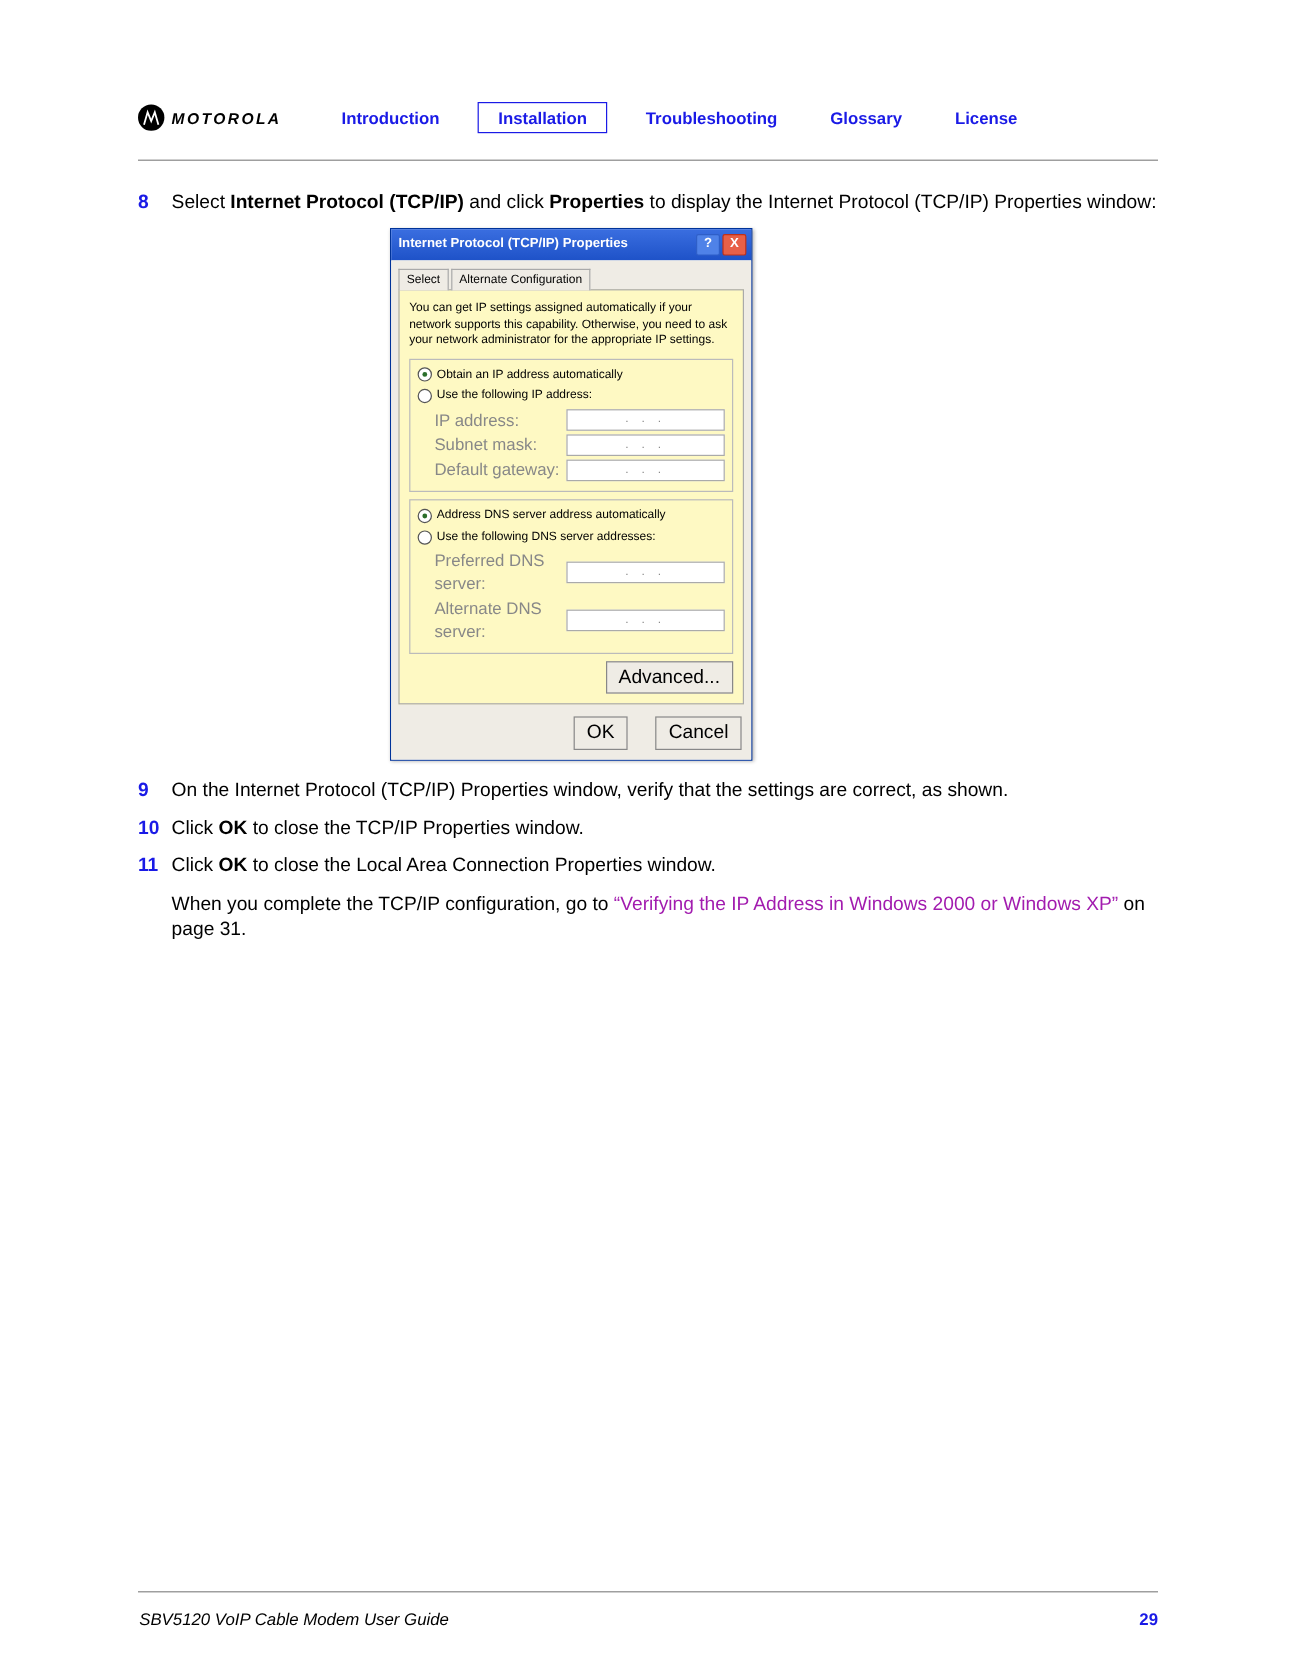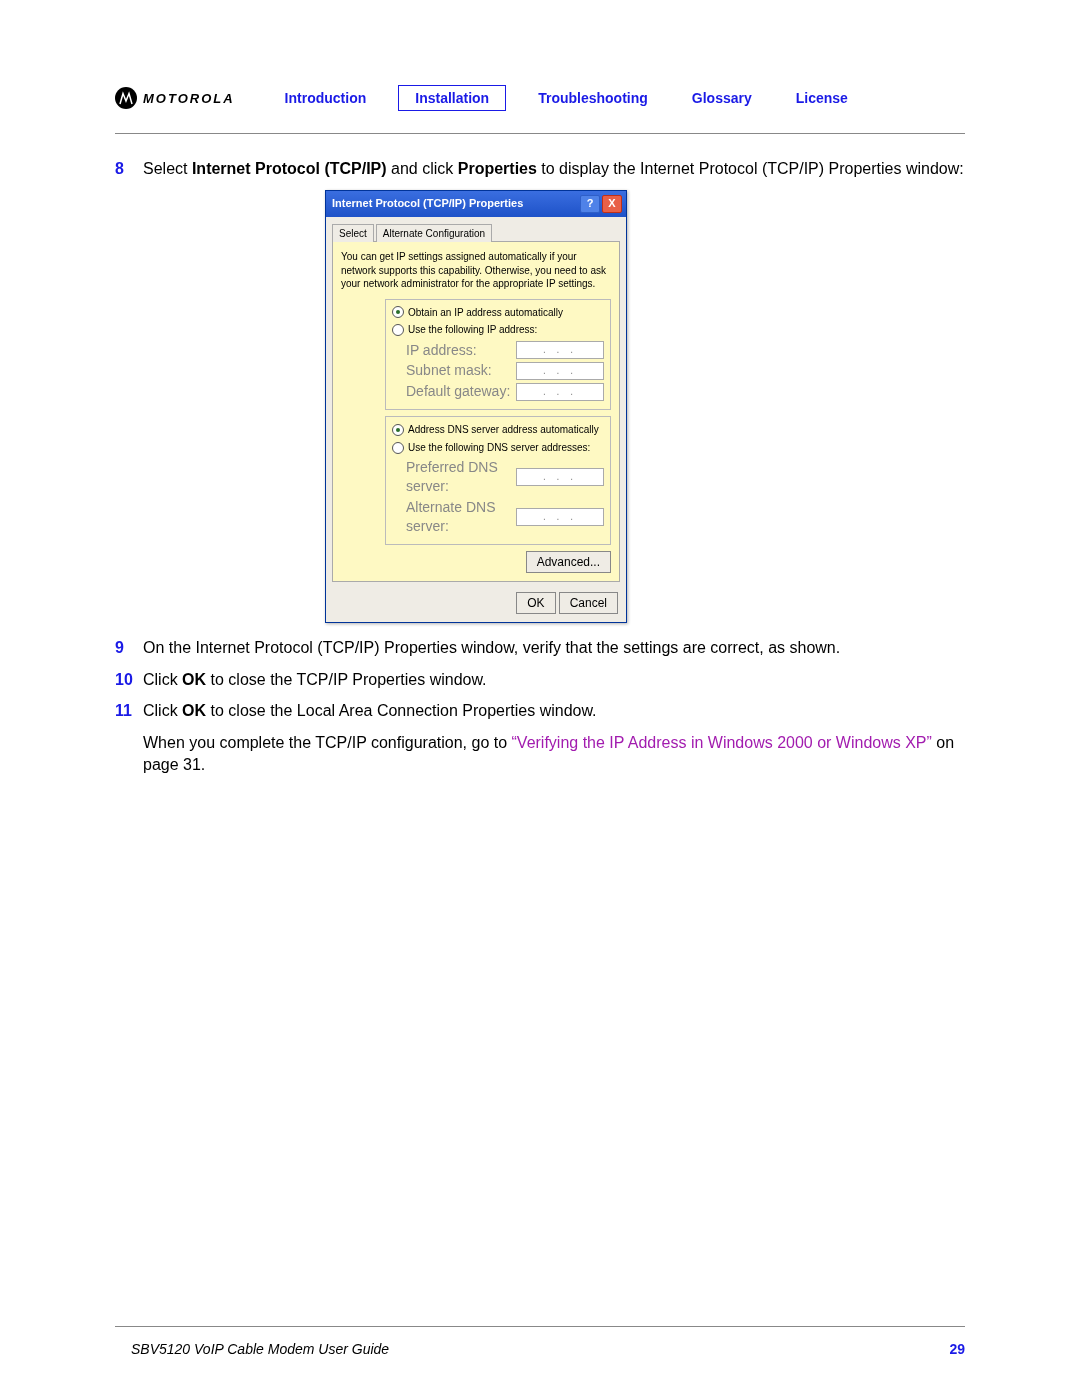--- a/index.html
+++ b/index.html
@@ -125,21 +125,20 @@
     border: 1px solid #aaa;
     background: #fef9c3;
     padding: 8px;
   }
   .infotext { font-size: 10px; margin-bottom: 8px; }
   .group {
     border: 1px solid #bbb;
     padding: 6px 6px 6px 6px;
     margin-bottom: 6px;
     font-size: 10px;
-    margin-left: 44px;
   }
   .radio-row { display: flex; align-items: center; margin-bottom: 4px; gap: 4px; }
   .radio {
     width: 10px; height: 10px; border-radius: 50%;
     border: 1px solid #555; background: #fff;
     display: flex; align-items: center; justify-content: center;
   }
   .radio.selected::after {
     content: ""; width: 4px; height: 4px; border-radius: 50%; background: #2a6e2a;
   }
@@ -149,28 +148,28 @@
     flex: 1; height: 16px; background: #fff; border: 1px solid #aaa;
     display: flex; align-items: center; justify-content: space-around;
     color: #888; font-size: 10px; letter-spacing: 4px;
   }
   .btn-row { text-align: right; margin-top: 6px; }
   .btn {
     display: inline-block;
     background: #efece5;
     border: 1px solid #888;
     padding: 2px 10px;
-    font-size: 12px;
-    margin-left: 0;
+    font-size: 16px;
+    margin-left: 20px;
   }
 
   
   .footer {
     position: absolute;
-    left: 131px; right: 115px;
+    left: 116px; right: 115px;
     bottom: 40px;
     display: flex;
     align-items: center;
     font-size: 14px;
   }
   .footer-title { font-style: italic; flex: 1; }
   .footer-page { color: #1a1ae6; font-weight: bold; }
   .footer-line {
     position: absolute;
     left: 115px; right: 115px;

